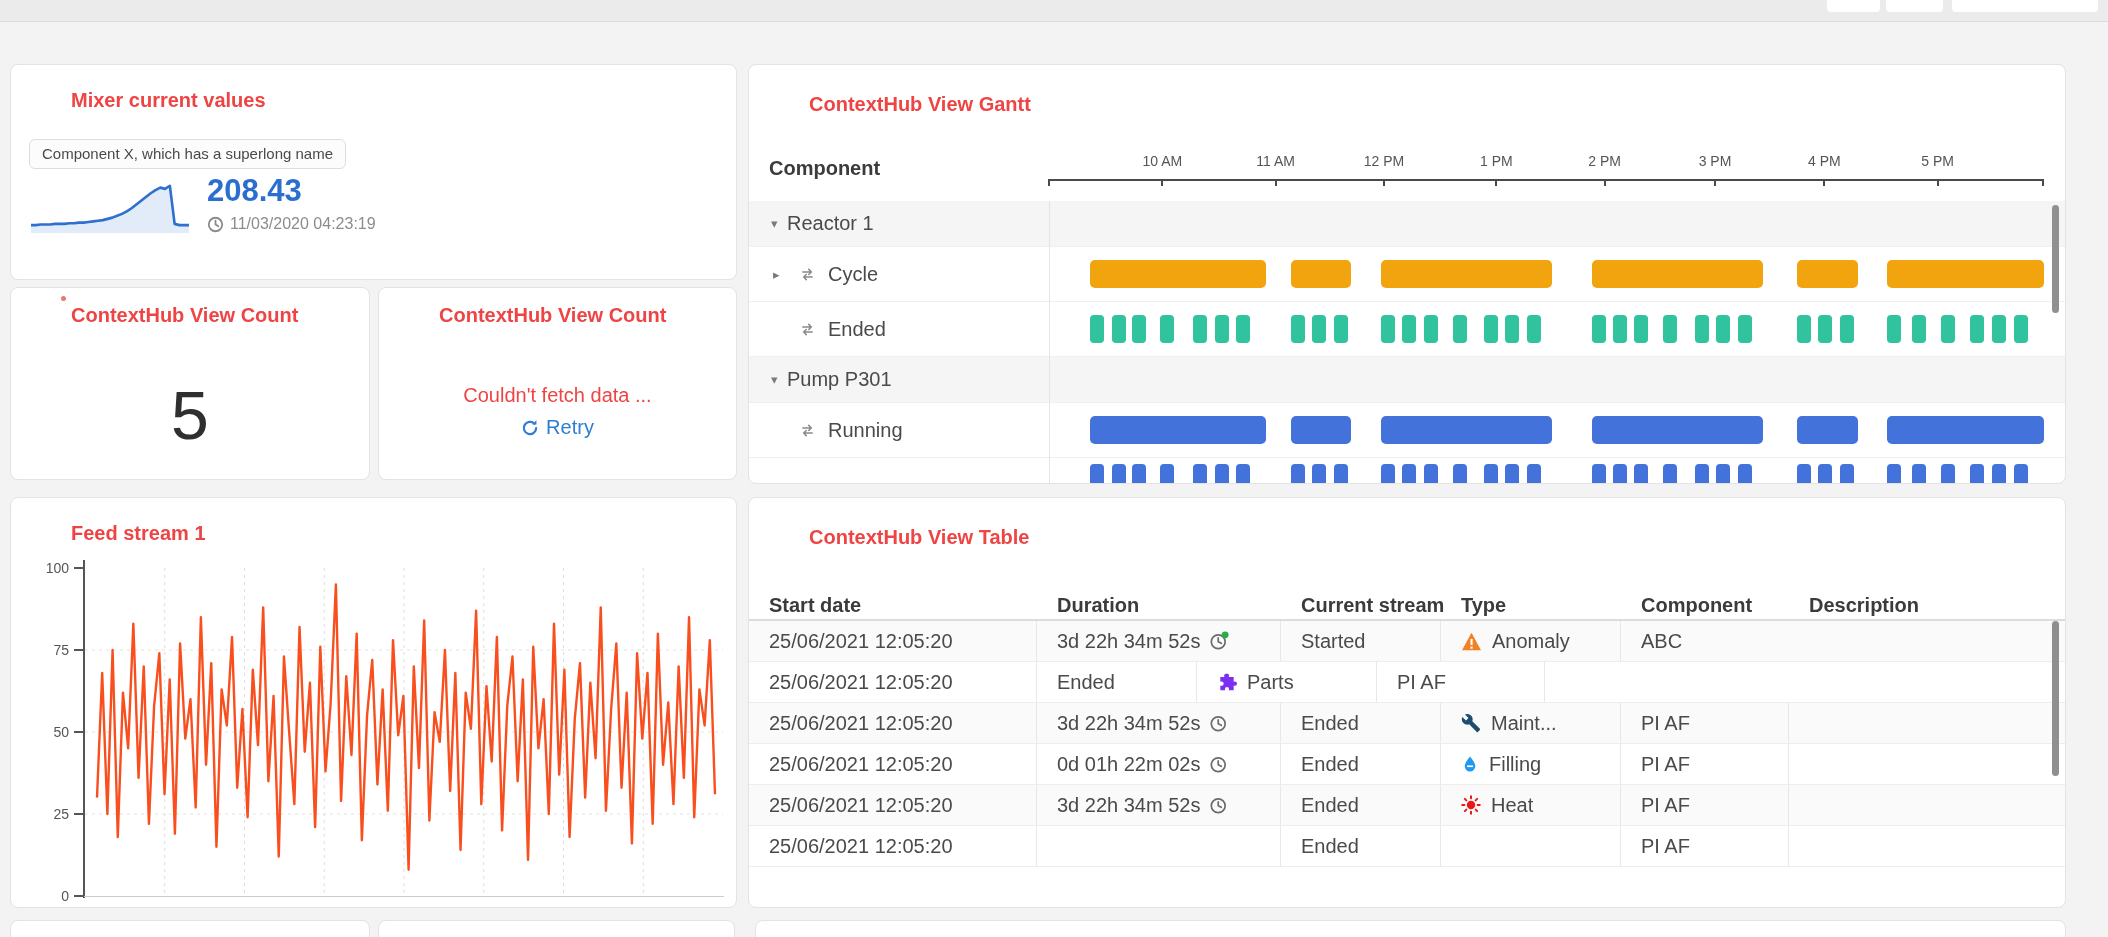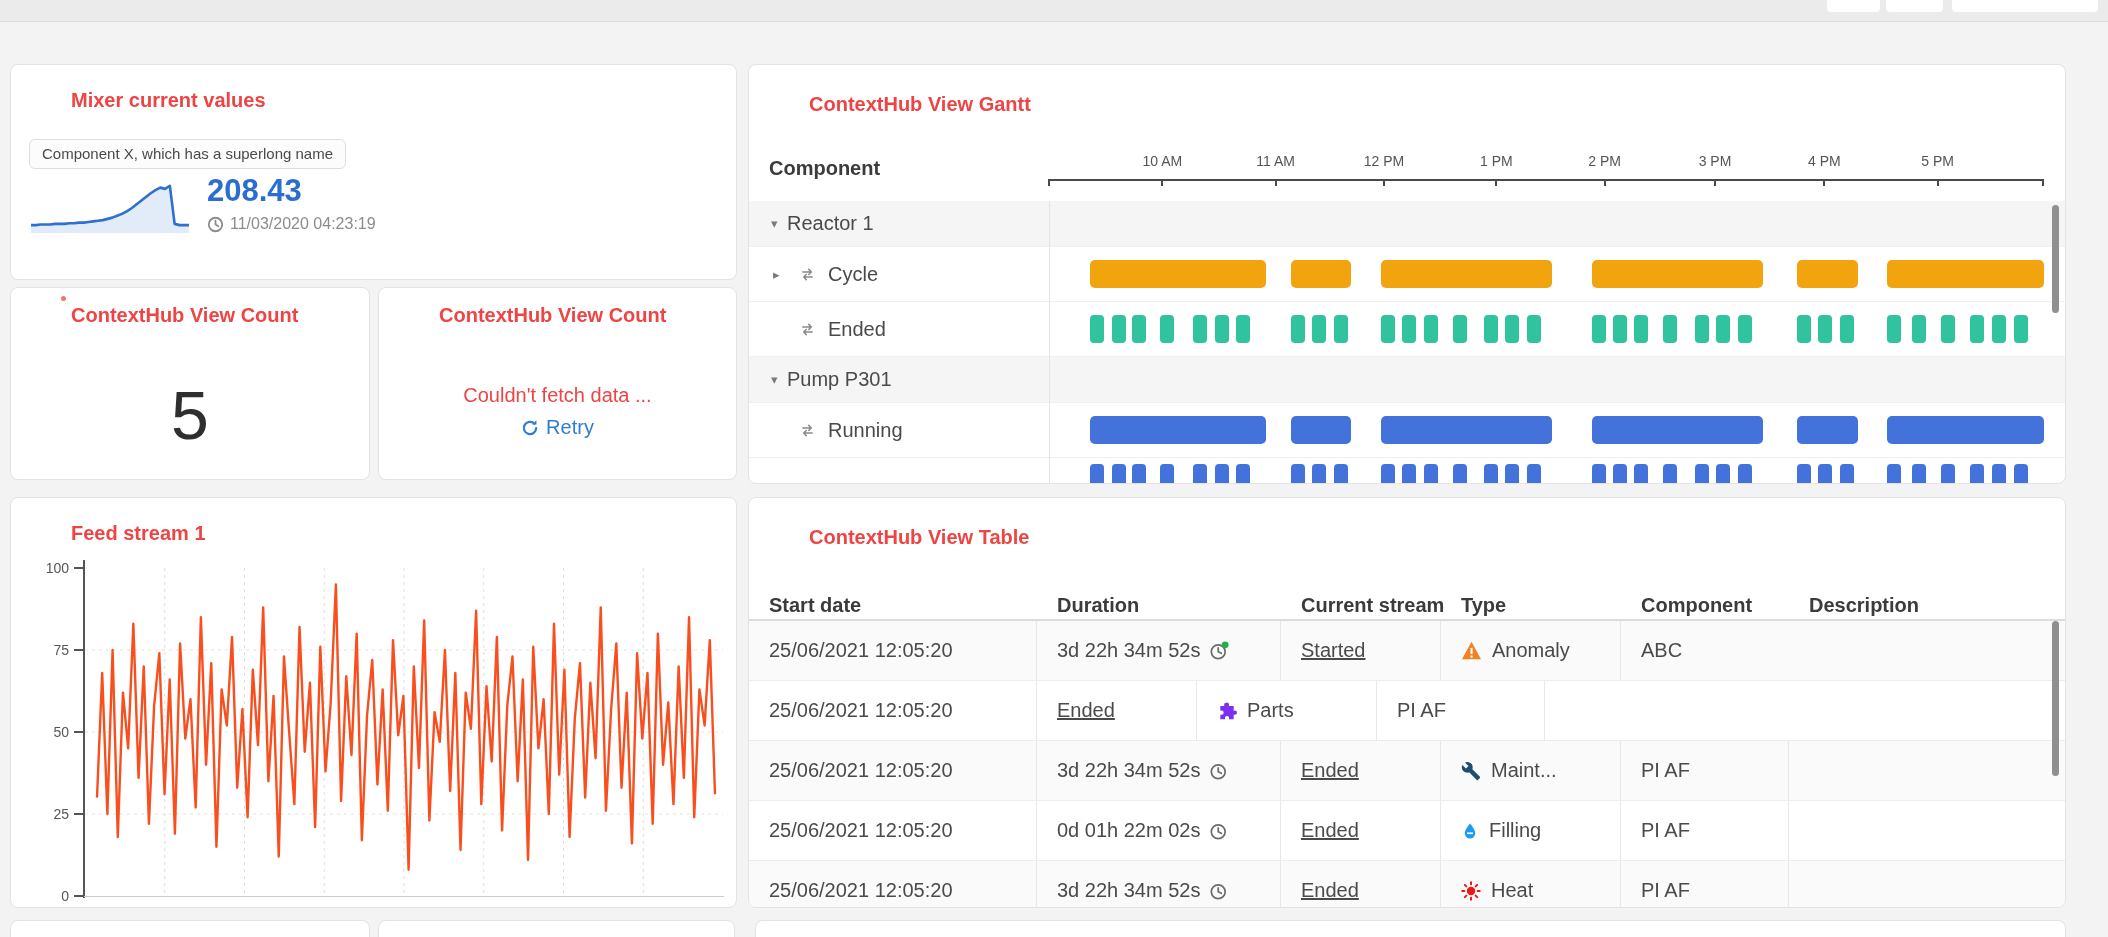--- a/index.html
+++ b/index.html
@@ -46,26 +46,26 @@
   .g-bar { position:absolute; top:13px; height:28px; border-radius:5px; }
   .g-bar.small { width:14px; border-radius:4px; }
   .g-vline { position:absolute; left:300px; top:136px; bottom:0; width:1px; background:#e4e4e4; }
   .g-scroll { position:absolute; right:6px; top:140px; width:7px; height:108px; border-radius:4px; background:#909090; }
 
   
   .t-header { position:absolute; left:0; top:96px; width:100%; height:25px; }
   .t-header span { position:absolute; font-size:20px; font-weight:bold; color:#3b3b3b; }
   .t-hline { position:absolute; left:0; top:121px; width:100%; height:2px; background:#dcdcdc; }
   .t-body { position:absolute; left:0; top:123px; width:100%; }
-  .t-row { position:relative; width:100%; height:60px; display:flex; align-items:center; border-bottom:1px solid #ededed; }
+  .t-row { position:relative; width:100%; height:41px; display:flex; align-items:center; border-bottom:1px solid #ededed; }
   .t-row:nth-child(odd) { background:#fafafa; }
   .t-cell { height:100%; display:flex; align-items:center; padding-left:20px; font-size:20px; color:#4a4a4a;
             border-right:1px solid #e8e8e8; overflow:hidden; white-space:nowrap; }
   .t-cell:last-child { border-right:none; }
-  .c0{width:288px;} .c1{width:244px;gap:9px;} .c2{width:160px;text-decoration:underline;} .c3{width:180px;gap:10px;} .c4{width:168px;} .c5{flex:1;}
+  .c0{width:288px;} .c1{width:244px;gap:9px;} .c2{width:160px;} .c3{width:180px;gap:10px;} .c4{width:168px;} .c5{flex:1;}
   .t-scroll { position:absolute; right:6px; top:123px; width:7px; height:155px; border-radius:4px; background:#8f8f8f; }
 
   .bottom-card { position:absolute; top:920px; height:40px; background:#ffffff; border:1px solid #e3e3e3; border-radius:8px; }
   svg { display:block; }
 </style>
 </head>
 <body>
 
 <div class="topbar">
   <div class="topbar-btn" style="left:1827px;width:53px;"></div>

